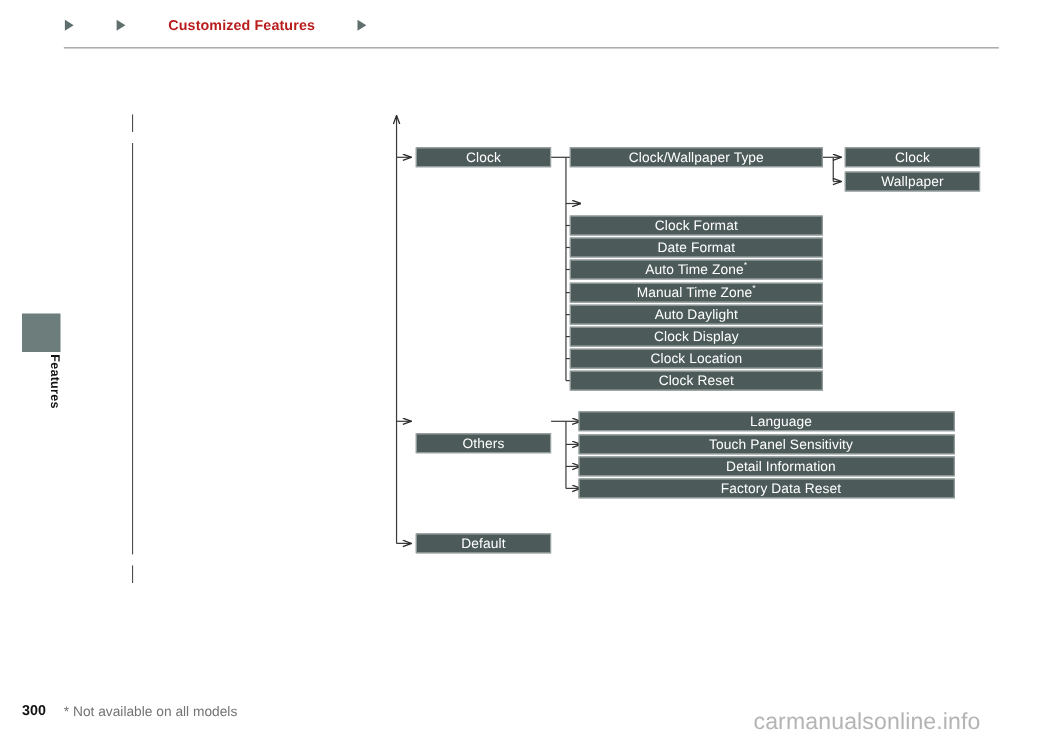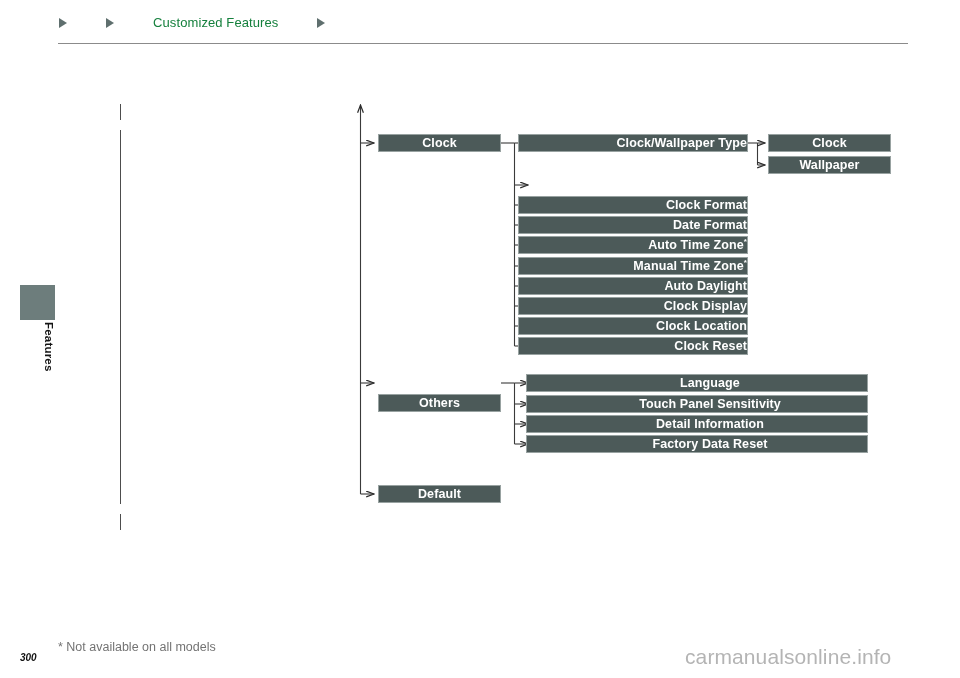--- a/index.html
+++ b/index.html
@@ -13,21 +13,21 @@
     position: relative;
     width: 960px; height: 678px;
     background: #ffffff;
   }
 
   
   #header {
     position: absolute;
     left: 58px; top: 15px;
     display: flex; align-items: center;
-    font-size: 13px; font-weight: normal; color: #15803d;
+    font-size: 13px; font-weight: bold; color: #b91c1c;
     letter-spacing: .1px;
     gap: 37px;
   }
   .tri {
     display: inline-block;
     width: 0; height: 0;
     border-top: 5.5px solid transparent;
     border-bottom: 5.5px solid transparent;
     border-left: 8px solid #5f6f6e;
     margin: 0 1px;
@@ -74,44 +74,44 @@
   #chart { position: absolute; left: 0; top: 0; width: 960px; height: 678px; }
   #chart svg { position: absolute; left: 0; top: 0; }
 
   .box {
     position: absolute;
     height: 18px;
     background: #4c5a59;
     border: 1px solid #98a2a1;
     color: #ffffff;
     font-size: 12.5px;
-    font-weight: bold;
+    font-weight: normal;
     line-height: 16px;
     text-align: center;
     white-space: nowrap;
     letter-spacing: .1px;
     overflow: hidden;
   }
   .box sup {
     font-size: 8px;
     vertical-align: super;
     line-height: 0;
   }
 
   
   .col-1 { left: 378px; width: 123px; }
-  .col-2 { left: 518px; width: 230px; text-align: right; }
+  .col-2 { left: 518px; width: 230px; }
   .col-2w{ left: 526px; width: 342px; padding-left: 26px; }
   .col-3 { left: 768px; width: 123px; }
 
   
   #page-number {
     position: absolute;
-    left: 20px; top: 652px;
-    font-size: 10px; font-weight: bold; color: #111111; font-style: italic;
+    left: 20px; top: 638px;
+    font-size: 13px; font-weight: bold; color: #111111;
   }
   #footnote {
     position: absolute;
     left: 58px; top: 640px;
     font-size: 12.5px; color: #737373;
   }
   #watermark {
     position: absolute;
     left: 685px; top: 645px;
     font-size: 21px; color: #b4b4b4;

